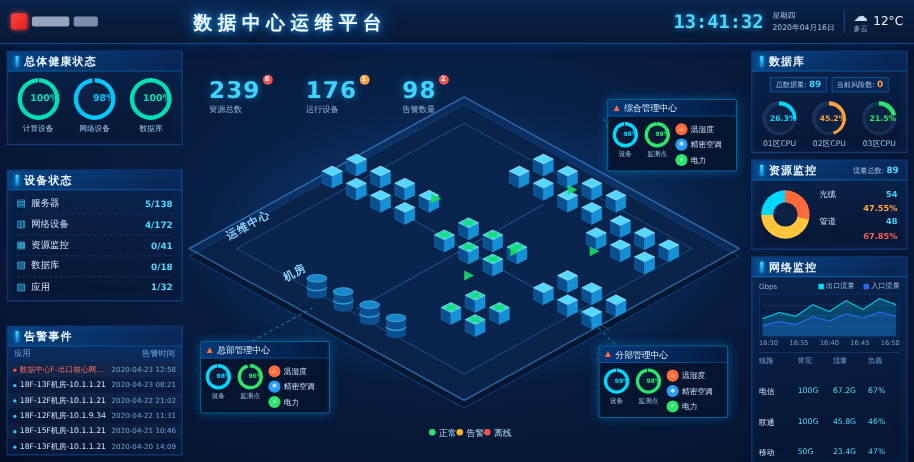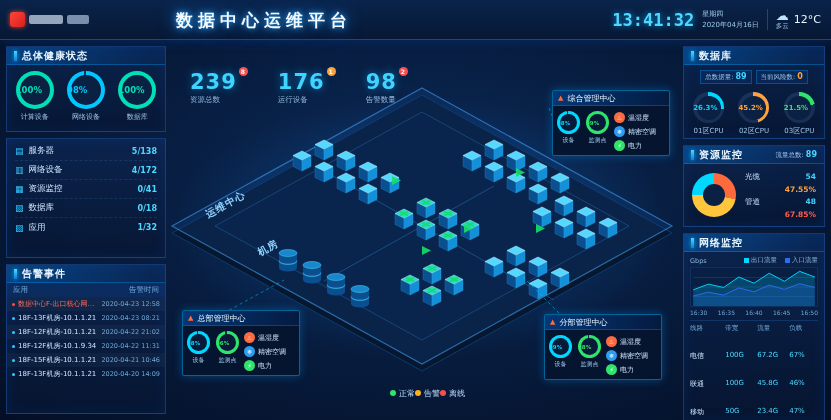--- a/index.html
+++ b/index.html
@@ -21,38 +21,38 @@
   .hdr-right { margin-left:auto; display:flex; align-items:center; gap:8px; padding-right:10px; }
   .clock { font-family:"DejaVu Sans Mono","Liberation Mono",monospace; font-size:17px; font-weight:bold; color:#4fd8ff; text-shadow:0 0 6px rgba(0,180,255,.8); }
   .datebox { font-size:7px; color:#9fc6e8; line-height:1.5; }
   .weather { display:flex; align-items:center; gap:5px; border-left:1px solid rgba(80,150,220,.35); padding-left:8px; }
   .w-col { display:flex; flex-direction:column; align-items:center; line-height:1; }
   .w-icon { font-size:13px; color:#bfe4ff; }
   .w-label { font-size:6.5px; color:#9fc6e8; margin-top:1px; }
   .w-temp { font-size:11px; color:#eaf6ff; }
 
   
-  .col-left { position:absolute; left:6px; top:46px; bottom:6px; width:160px; display:flex; flex-direction:column; gap:6px; z-index:5; }
+  .col-left { position:absolute; left:6px; top:46px; bottom:6px; width:160px; display:flex; flex-direction:column; gap:22px; z-index:5; }
   .col-right { position:absolute; right:6px; top:46px; bottom:6px; width:142px; display:flex; flex-direction:column; gap:6px; z-index:5; }
   .panel { background:linear-gradient(180deg,rgba(12,38,82,.78),rgba(7,22,50,.78));
     border:1px solid rgba(36,100,190,.45); box-shadow:inset 0 0 14px rgba(10,80,180,.18);
     display:flex; flex-direction:column; }
   .p-title { display:flex; align-items:center; height:18px; padding:0 7px; font-size:10px; font-weight:bold; color:#e8f5ff;
     background:linear-gradient(90deg,rgba(0,140,255,.3),rgba(0,80,200,.05));
     border-bottom:1px solid rgba(0,160,255,.35); letter-spacing:1px; flex:none; }
   .p-ico { width:3px; height:10px; margin-right:5px; background:linear-gradient(#40e0ff,#1478d8); box-shadow:0 0 4px rgba(0,200,255,.8); }
   .t-stat { margin-left:auto; font-weight:normal; font-size:6.5px; color:#9fc6e8; letter-spacing:0; }
   .t-stat b { color:#4fd8ff; font-size:8px; }
   .p-body { flex:1; position:relative; }
   .pl-health{height:86px;} .pl-devices{height:120px;} .pl-alarms{flex:1;}
   .pr-db{height:112px;} .pr-res{height:86px;} .pr-net{flex:1;}
 
   
   .gauges { display:flex; justify-content:space-around; align-items:flex-start; padding:6px 2px 2px; }
-  .donut { position:relative; border-radius:50%; display:flex; align-items:center; justify-content:flex-start; margin:0 auto;
+  .donut { position:relative; border-radius:50%; display:flex; align-items:center; justify-content:flex-end; margin:0 auto;
     background:conic-gradient(var(--c) calc(var(--p)*1%), rgba(120,170,255,.15) 0); }
   .donut::before { content:""; position:absolute; inset:4px; border-radius:50%; background:#0a2143; }
   .donut span { position:relative; z-index:1; font-weight:bold; }
   .donut.lg { width:38px; height:38px; }
   .donut.md { width:31px; height:31px; } .donut.md::before { inset:3.5px; }
   .donut.sm { width:23px; height:23px; } .donut.sm::before { inset:3px; background:#081a38; }
   .glabel { font-size:7px; color:#9fc6e8; text-align:center; margin-top:3px; }
 
   
   #device-rows { padding:3px 8px; }
@@ -168,20 +168,24 @@
   </div>
   <div class="gauge">
     <div class="donut lg" style="--p:100;--c:#00e0b8">
               <span style="color:#00e0b8;font-size:8.5px">100%</span>
             </div>
     <div class="glabel">数据库</div>
   </div>
         </div>
     </section>
     <section class="panel pl-devices">
+      <div class="p-title">
+        <i class="p-ico"></i>
+        <span>设备状态</span>
+      </div>
       <div class="p-body" id="device-rows">
   <div class="drow">
     <span class="dico">▤</span>
     <span class="dlab">服务器</span>
             <span class="dval">5/138</span>
   </div>
   <div class="drow">
     <span class="dico">▥</span>
     <span class="dlab">网络设备</span>
             <span class="dval">4/172</span>

